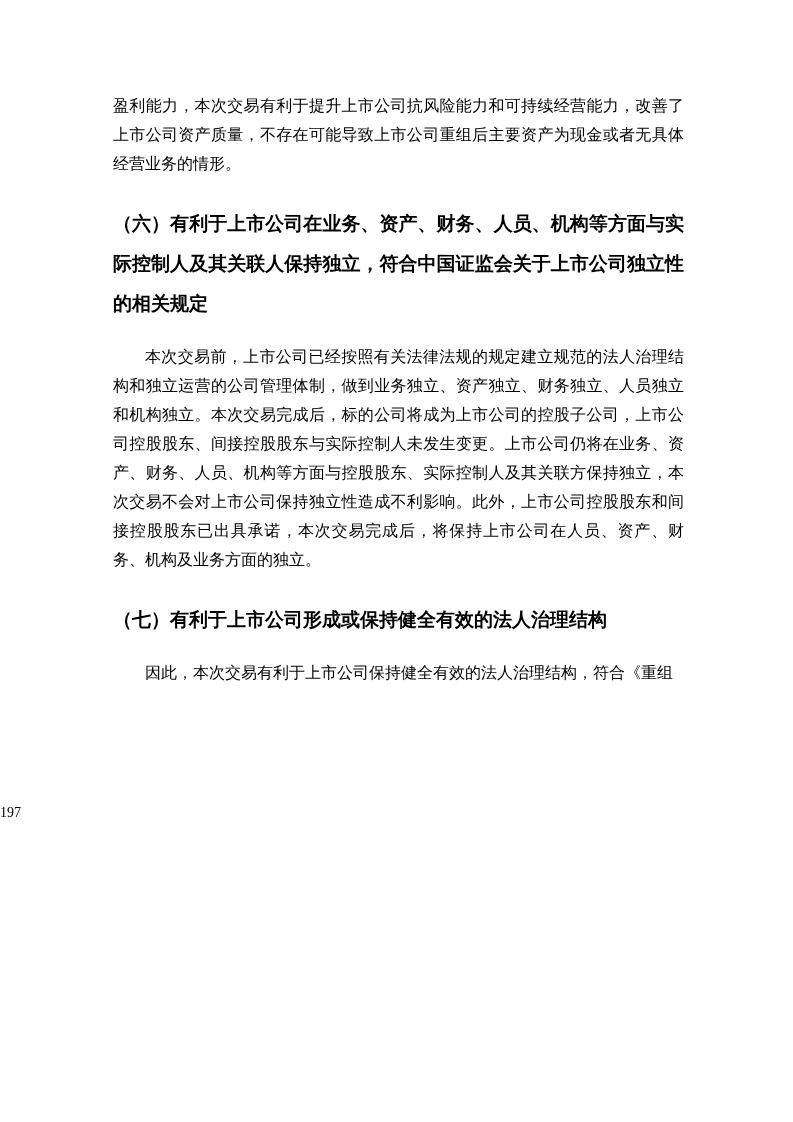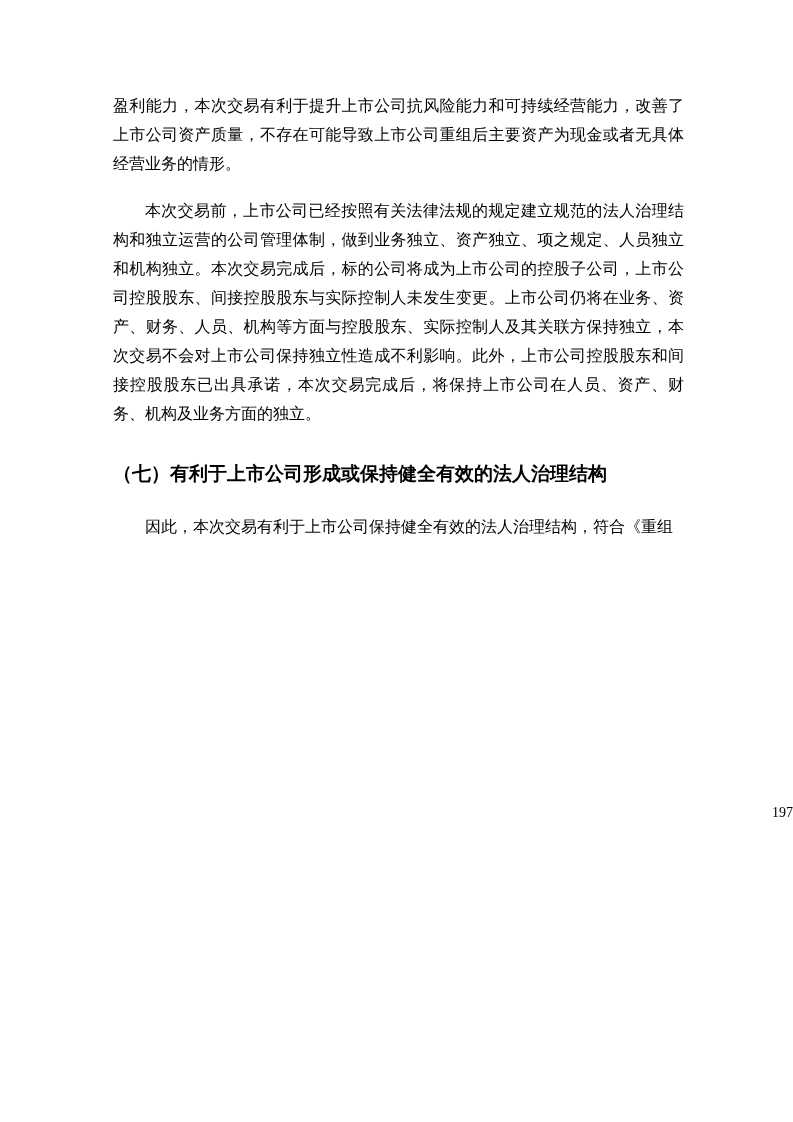--- a/index.html
+++ b/index.html
@@ -39,31 +39,32 @@
     text-align: justify;
     text-justify: inter-ideograph;
     margin: 26px 0 8px 0;
     word-break: break-all;
   }
   .page-number {
     position: absolute;
     bottom: 81px;
     left: 0;
     width: 100%;
-    text-align: right;
+    text-align: left;
     font-family: "Liberation Serif", "DejaVu Serif", serif;
     font-size: 14px;
     line-height: 16px;
     color: #000000;
   }
 </style>
 </head>
 <body>
 
 <div class="page">
   <div>
     <p class="body-para noindent">盈利能力，本次交易有利于提升上市公司抗风险能力和可持续经营能力，改善了上市公司资产质量，不存在可能导致上市公司重组后主要资产为现金或者无具体经营业务的情形。</p>
-    <p class="body-para">本次交易前，上市公司已经按照有关法律法规的规定建立规范的法人治理结构和独立运营的公司管理体制，做到业务独立、资产独立、项之规定、人员独立和机构独立。本次交易完成后，标的公司将成为上市公司的控股子公司，上市公司控股股东、间接控股股东与实际控制人未发生变更。上市公司仍将在业务、资产、财务、人员、机构等方面与控股股东、实际控制人及其关联方保持独立，本次交易不会对上市公司保持独立性造成不利影响。此外，上市公司控股股东和间接控股股东已出具承诺，本次交易完成后，将保持上市公司在人员、资产、财务、机构及业务方面的独立。</p>
+    <h2 class="section-heading">（六）有利于上市公司在业务、资产、财务、人员、机构等方面与实际控制人及其关联人保持独立，符合中国证监会关于上市公司独立性的相关规定</h2>
+    <p class="body-para">本次交易前，上市公司已经按照有关法律法规的规定建立规范的法人治理结构和独立运营的公司管理体制，做到业务独立、资产独立、财务独立、人员独立和机构独立。本次交易完成后，标的公司将成为上市公司的控股子公司，上市公司控股股东、间接控股股东与实际控制人未发生变更。上市公司仍将在业务、资产、财务、人员、机构等方面与控股股东、实际控制人及其关联方保持独立，本次交易不会对上市公司保持独立性造成不利影响。此外，上市公司控股股东和间接控股股东已出具承诺，本次交易完成后，将保持上市公司在人员、资产、财务、机构及业务方面的独立。</p>
     <h2 class="section-heading">（七）有利于上市公司形成或保持健全有效的法人治理结构</h2>
     <p class="body-para">因此，本次交易有利于上市公司保持健全有效的法人治理结构，符合《重组</p>
   </div>
   <div class="page-number">197</div>
 </div>
 
 </body></html>

